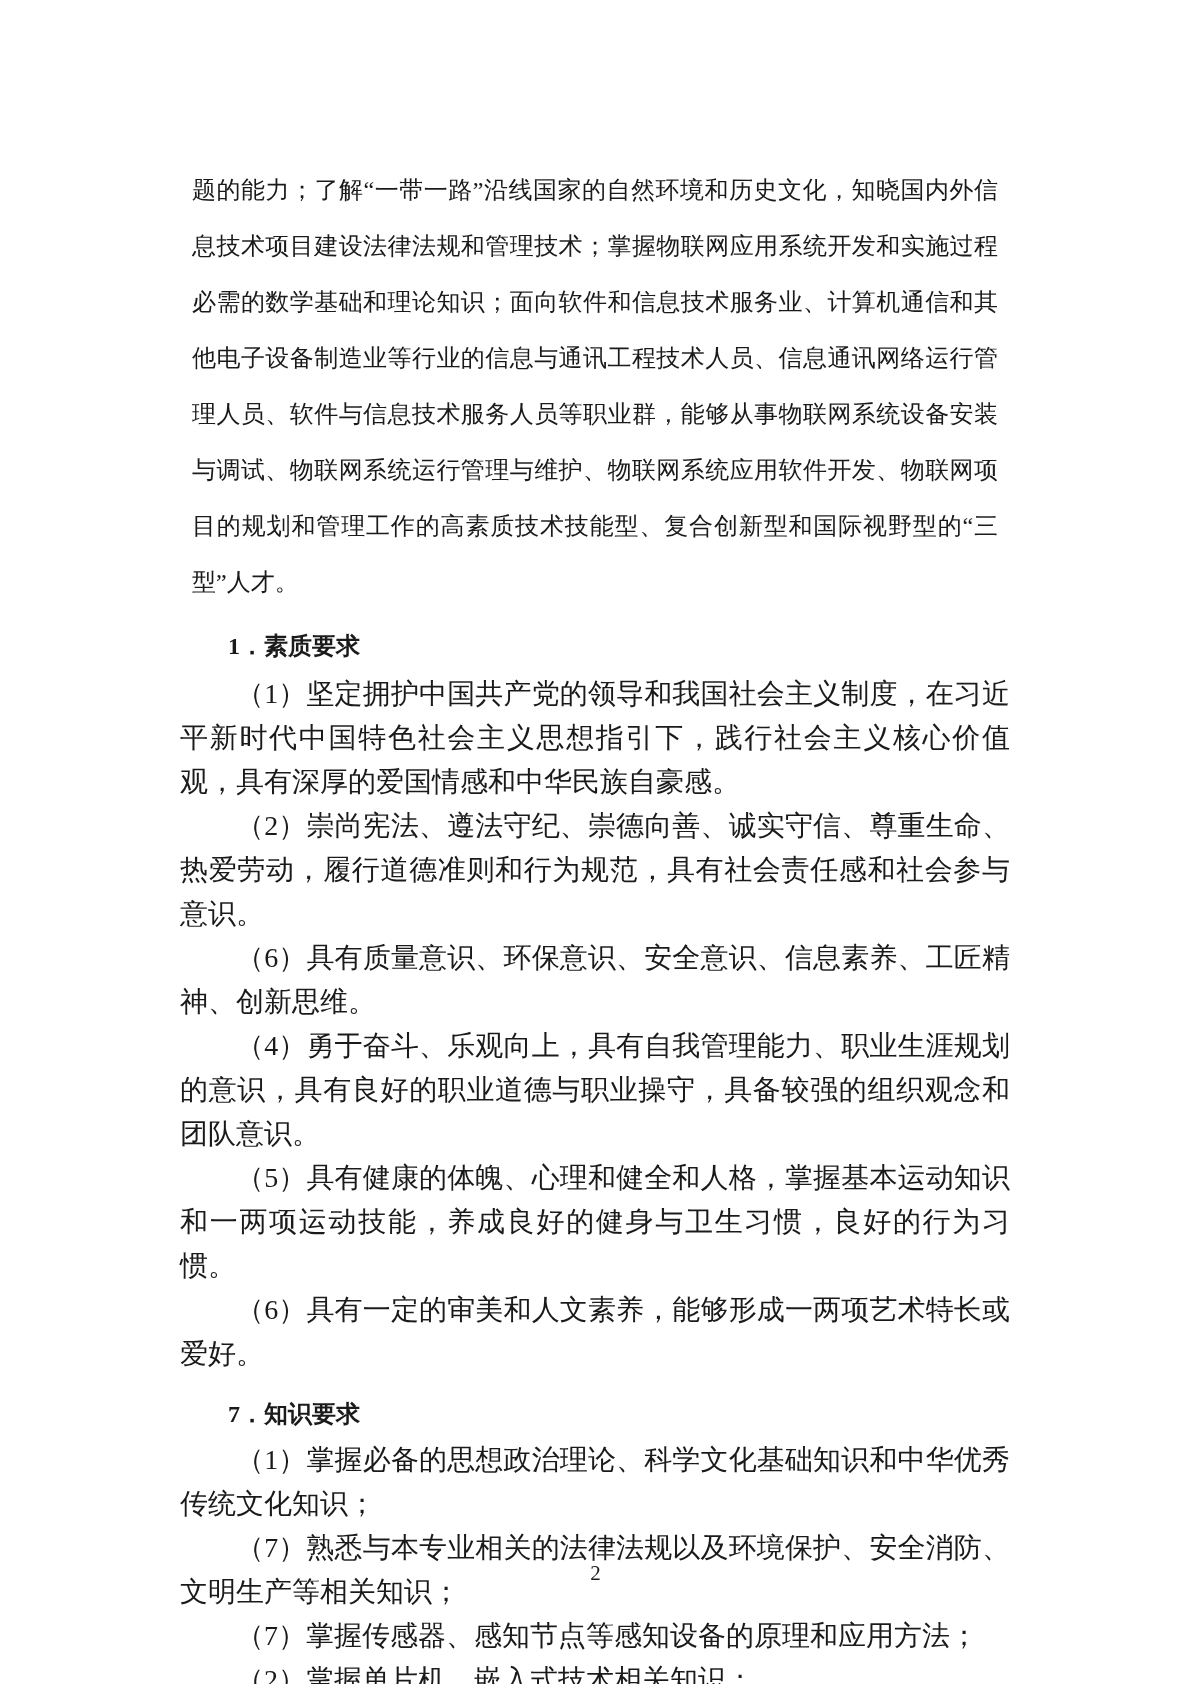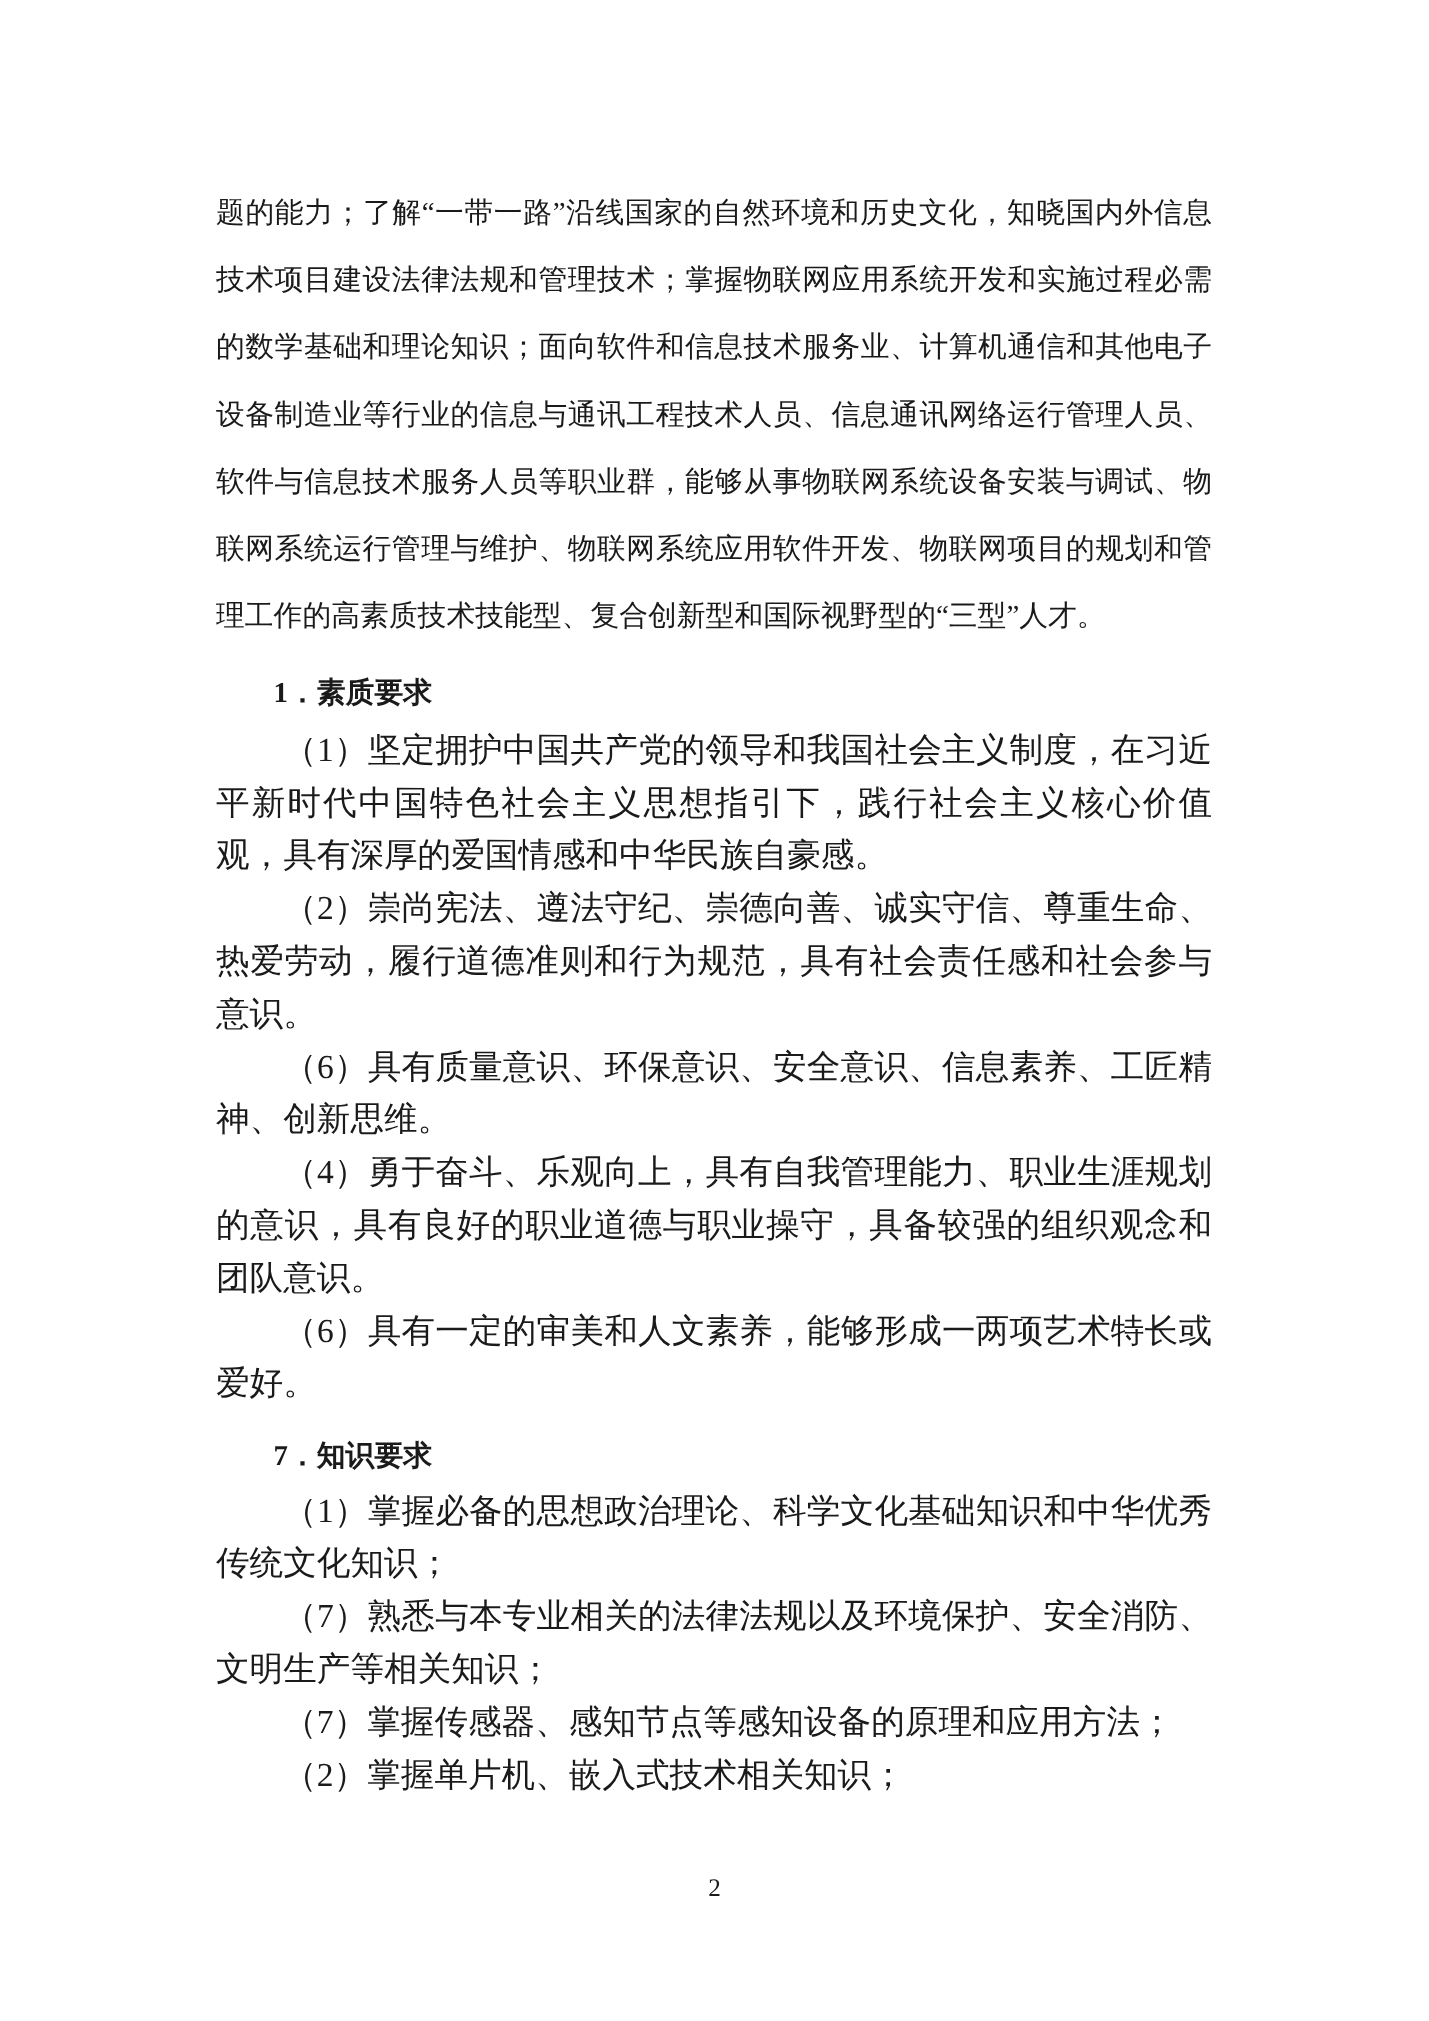--- a/index.html
+++ b/index.html
@@ -16,21 +16,21 @@
     font-family: "Liberation Serif", "DejaVu Serif", serif;
     overflow: hidden;
   }
   .content {
     position: absolute;
     left: 180px;
     top: 150px;
     width: 830px;
   }
   .intro {
-    margin: 0;
+    margin: 12px;
     font-size: 24px;
     line-height: 56px;
     text-align: justify;
     text-indent: 0;
   }
   .section-heading {
     margin: 8px 0 0 0;
     font-size: 32px;
     font-weight: bold;
     line-height: 46px;
@@ -79,20 +79,21 @@
     <p class="intro">题的能力；了解“一带一路”沿线国家的自然环境和历史文化，知晓国内外信息技术项目建设法律法规和管理技术；掌握物联网应用系统开发和实施过程必需的数学基础和理论知识；面向软件和信息技术服务业、计算机通信和其他电子设备制造业等行业的信息与通讯工程技术人员、信息通讯网络运行管理人员、软件与信息技术服务人员等职业群，能够从事物联网系统设备安装与调试、物联网系统运行管理与维护、物联网系统应用软件开发、物联网项目的规划和管理工作的高素质技术技能型、复合创新型和国际视野型的“三型”人才。</p>
 
 
     <h3 class="sub-heading">1．素质要求</h3>
 
     <div class="item-group">
       <p class="body-item">（1）坚定拥护中国共产党的领导和我国社会主义制度，在习近平新时代中国特色社会主义思想指引下，践行社会主义核心价值观，具有深厚的爱国情感和中华民族自豪感。</p>
       <p class="body-item">（2）崇尚宪法、遵法守纪、崇德向善、诚实守信、尊重生命、热爱劳动，履行道德准则和行为规范，具有社会责任感和社会参与意识。</p>
       <p class="body-item">（6）具有质量意识、环保意识、安全意识、信息素养、工匠精神、创新思维。</p>
       <p class="body-item">（4）勇于奋斗、乐观向上，具有自我管理能力、职业生涯规划的意识，具有良好的职业道德与职业操守，具备较强的组织观念和团队意识。</p>
+      <p class="body-item">（5）具有健康的体魄、心理和健全和人格，掌握基本运动知识和一两项运动技能，养成良好的健身与卫生习惯，良好的行为习惯。</p>
       <p class="body-item">（6）具有一定的审美和人文素养，能够形成一两项艺术特长或爱好。</p>
     </div>
 
     <h3 class="sub-heading sub-heading-2">7．知识要求</h3>
 
     <div class="item-group item-group-2">
       <p class="body-item">（1）掌握必备的思想政治理论、科学文化基础知识和中华优秀传统文化知识；</p>
       <p class="body-item">（7）熟悉与本专业相关的法律法规以及环境保护、安全消防、文明生产等相关知识；</p>
       <p class="body-item">（7）掌握传感器、感知节点等感知设备的原理和应用方法；</p>
       <p class="body-item">（2）掌握单片机、嵌入式技术相关知识；</p>

